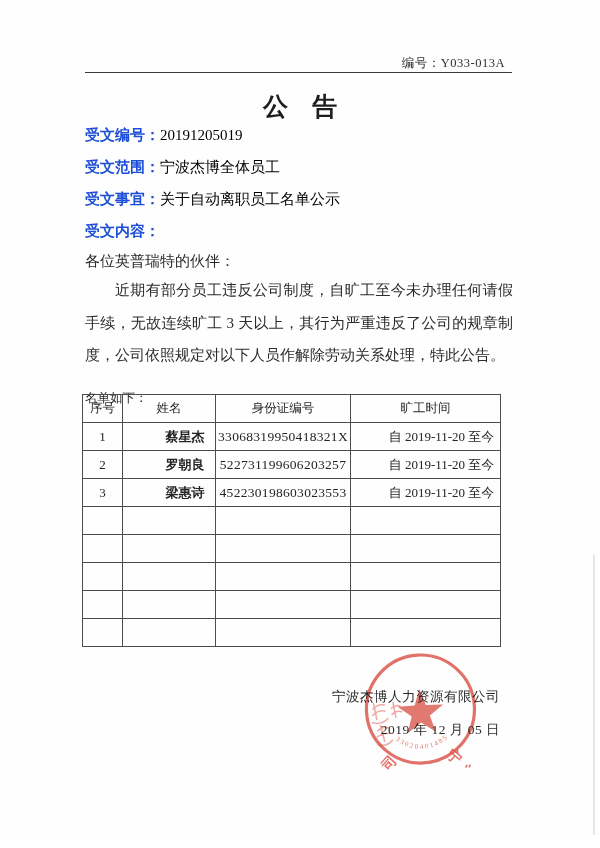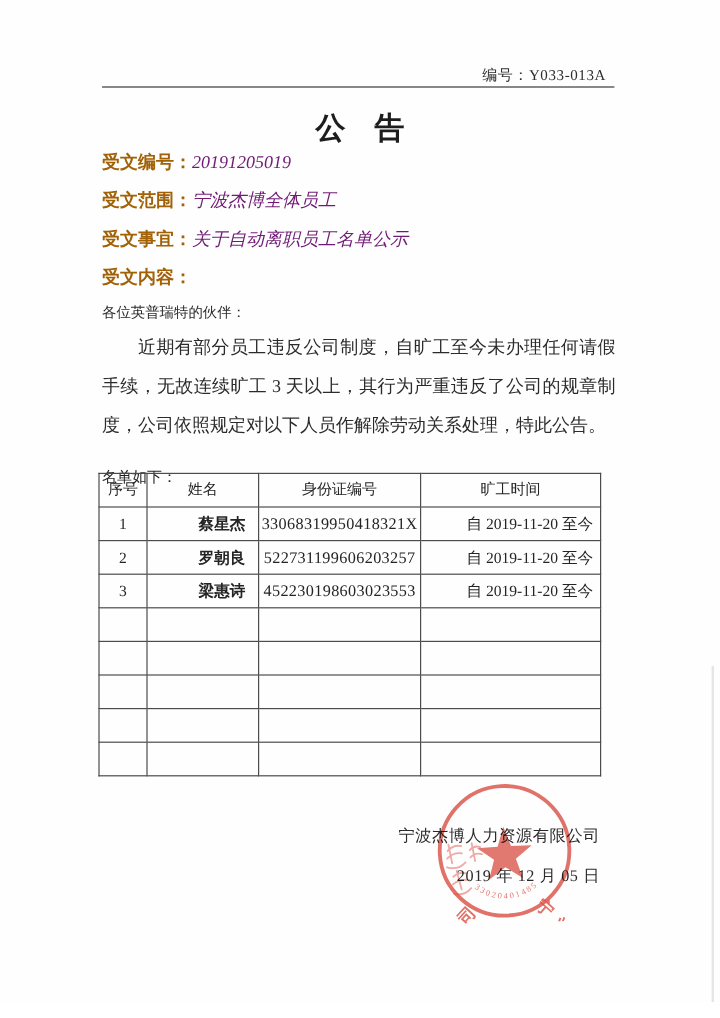--- a/index.html
+++ b/index.html
@@ -25,25 +25,25 @@
     border-top:1.6px solid #3a3a3a;
   }
   .title{
     position:absolute;top:90px;left:0;width:100%;
     text-align:center;font-size:25px;font-weight:700;letter-spacing:9px;
     color:#1d1d1d;text-indent:9px;
   }
   .meta-line{
     position:absolute;left:85px;font-size:15px;white-space:nowrap;
   }
-  .meta-line .lbl{font-weight:700;color:#a16207;}
-  .meta-line .val{color:#701a75;font-style:italic;}
+  .meta-line .lbl{font-weight:700;color:#1d4ed8;}
+  .meta-line .val{color:#000000;}
   .m1{top:126px}.m2{top:158px}.m3{top:190px}.m4{top:222px}
   .salutation{
-    position:absolute;left:85px;top:252px;font-size:12px;color:#2b2b2b;
+    position:absolute;left:85px;top:252px;font-size:15px;color:#2b2b2b;
   }
   .paragraph{
     position:absolute;left:85px;top:274px;width:428px;
     font-size:15px;line-height:32.5px;text-align:justify;color:#2b2b2b;
     text-indent:2em;margin:0;
   }
   .list-label{
     position:absolute;left:85px;top:374px;font-size:12.5px;font-weight:400;color:#1f1f1f;margin-top:16px;
   }
   table.roster{

